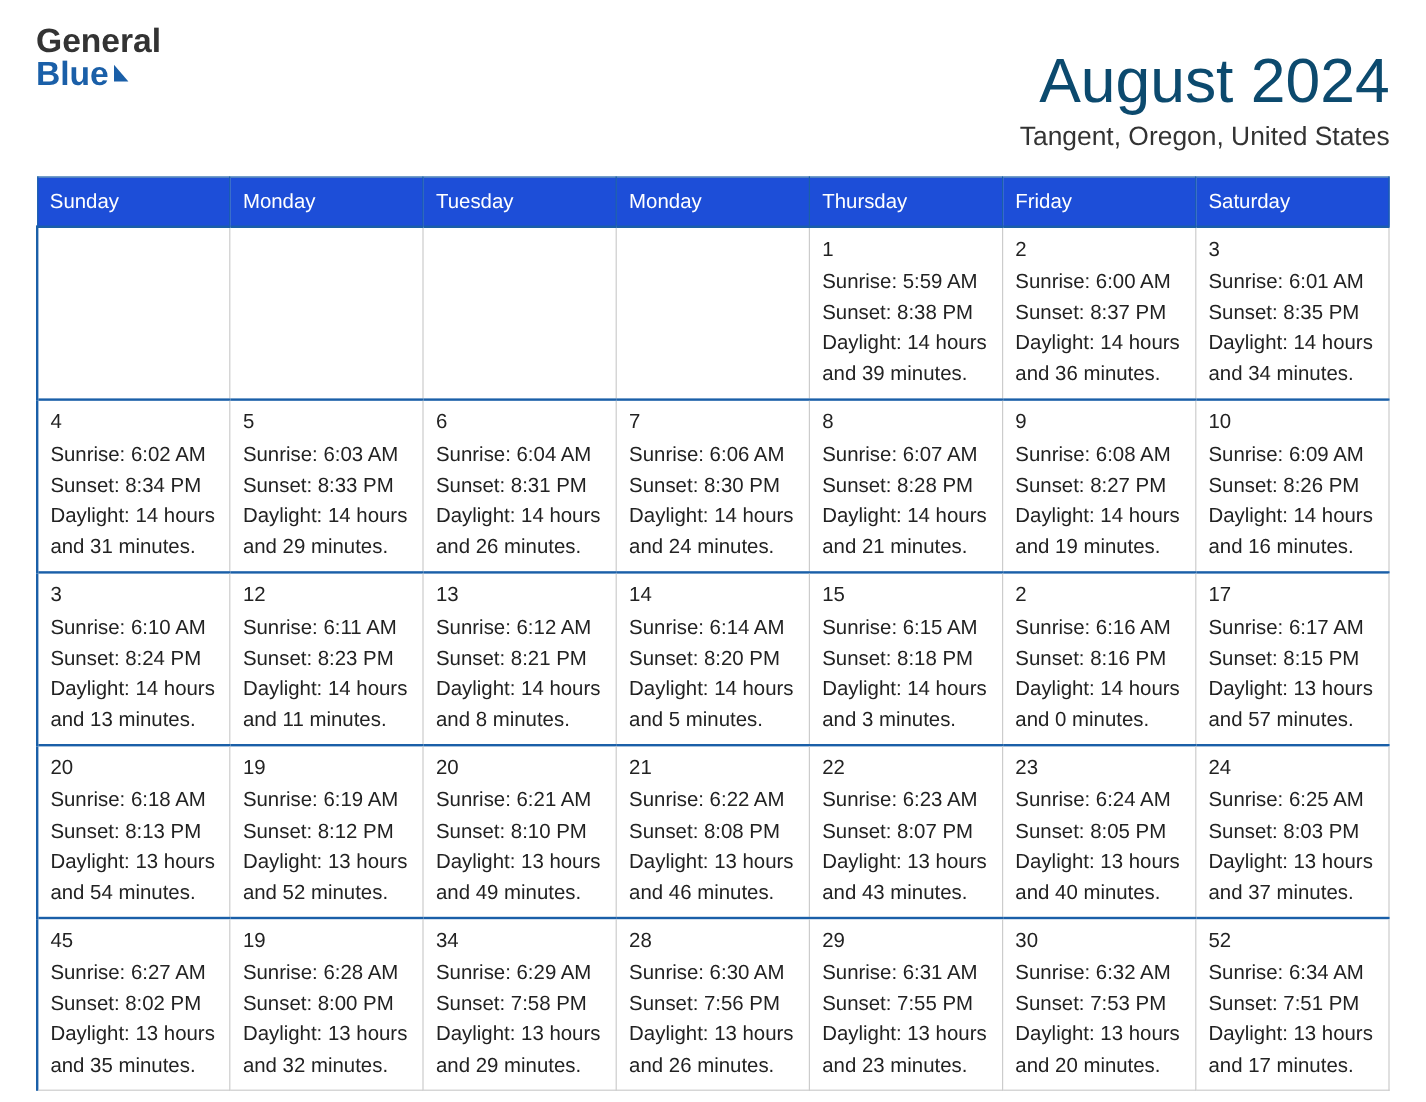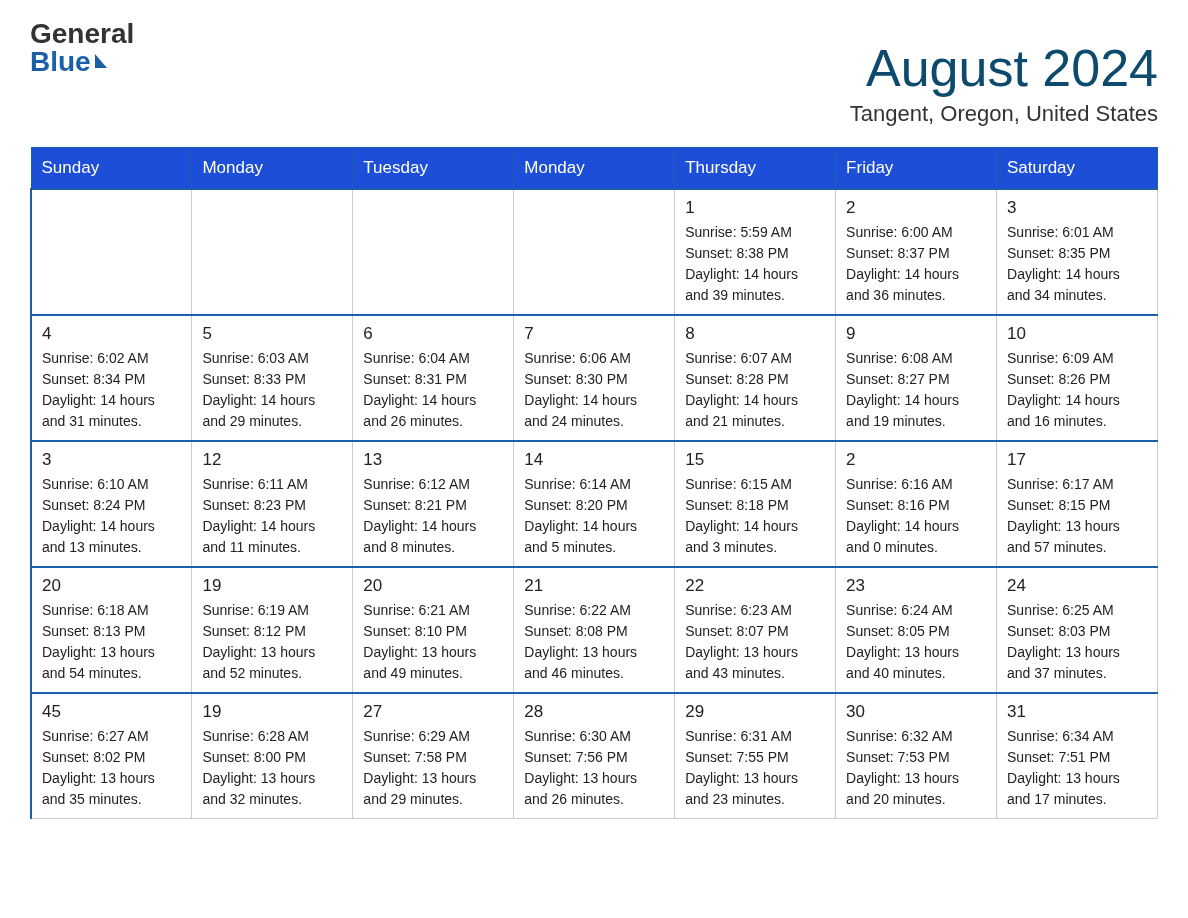--- a/index.html
+++ b/index.html
@@ -86,21 +86,21 @@
       color: #222;
     }
     .day-number {
       font-size: 17px;
       color: #222;
       font-weight: normal;
       display: block;
       margin-bottom: 4px;
     }
     .day-info {
-      font-size: 14px;
+      font-size: 17px;
       color: #222;
       line-height: 1.5;
     }
     .empty-cell {
       background: #fff;
     }
     .calendar tbody tr td:first-child {
       border-left: 2px solid #1a5fa8;
     }
     .calendar tbody tr:first-child td {
@@ -254,34 +254,34 @@
       <tr class="week-row">
         <td>
           <span class="day-number">45</span>
           <div class="day-info">Sunrise: 6:27 AM<br>Sunset: 8:02 PM<br>Daylight: 13 hours<br>and 35 minutes.</div>
         </td>
         <td>
           <span class="day-number">19</span>
           <div class="day-info">Sunrise: 6:28 AM<br>Sunset: 8:00 PM<br>Daylight: 13 hours<br>and 32 minutes.</div>
         </td>
         <td>
-          <span class="day-number">27</span>
+          <span class="day-number">34</span>
           <div class="day-info">Sunrise: 6:29 AM<br>Sunset: 7:58 PM<br>Daylight: 13 hours<br>and 29 minutes.</div>
         </td>
         <td>
           <span class="day-number">28</span>
           <div class="day-info">Sunrise: 6:30 AM<br>Sunset: 7:56 PM<br>Daylight: 13 hours<br>and 26 minutes.</div>
         </td>
         <td>
           <span class="day-number">29</span>
           <div class="day-info">Sunrise: 6:31 AM<br>Sunset: 7:55 PM<br>Daylight: 13 hours<br>and 23 minutes.</div>
         </td>
         <td>
           <span class="day-number">30</span>
           <div class="day-info">Sunrise: 6:32 AM<br>Sunset: 7:53 PM<br>Daylight: 13 hours<br>and 20 minutes.</div>
         </td>
         <td>
-          <span class="day-number">31</span>
+          <span class="day-number">52</span>
           <div class="day-info">Sunrise: 6:34 AM<br>Sunset: 7:51 PM<br>Daylight: 13 hours<br>and 17 minutes.</div>
         </td>
       </tr>
     </tbody>
 </table>
 
 </body></html>

